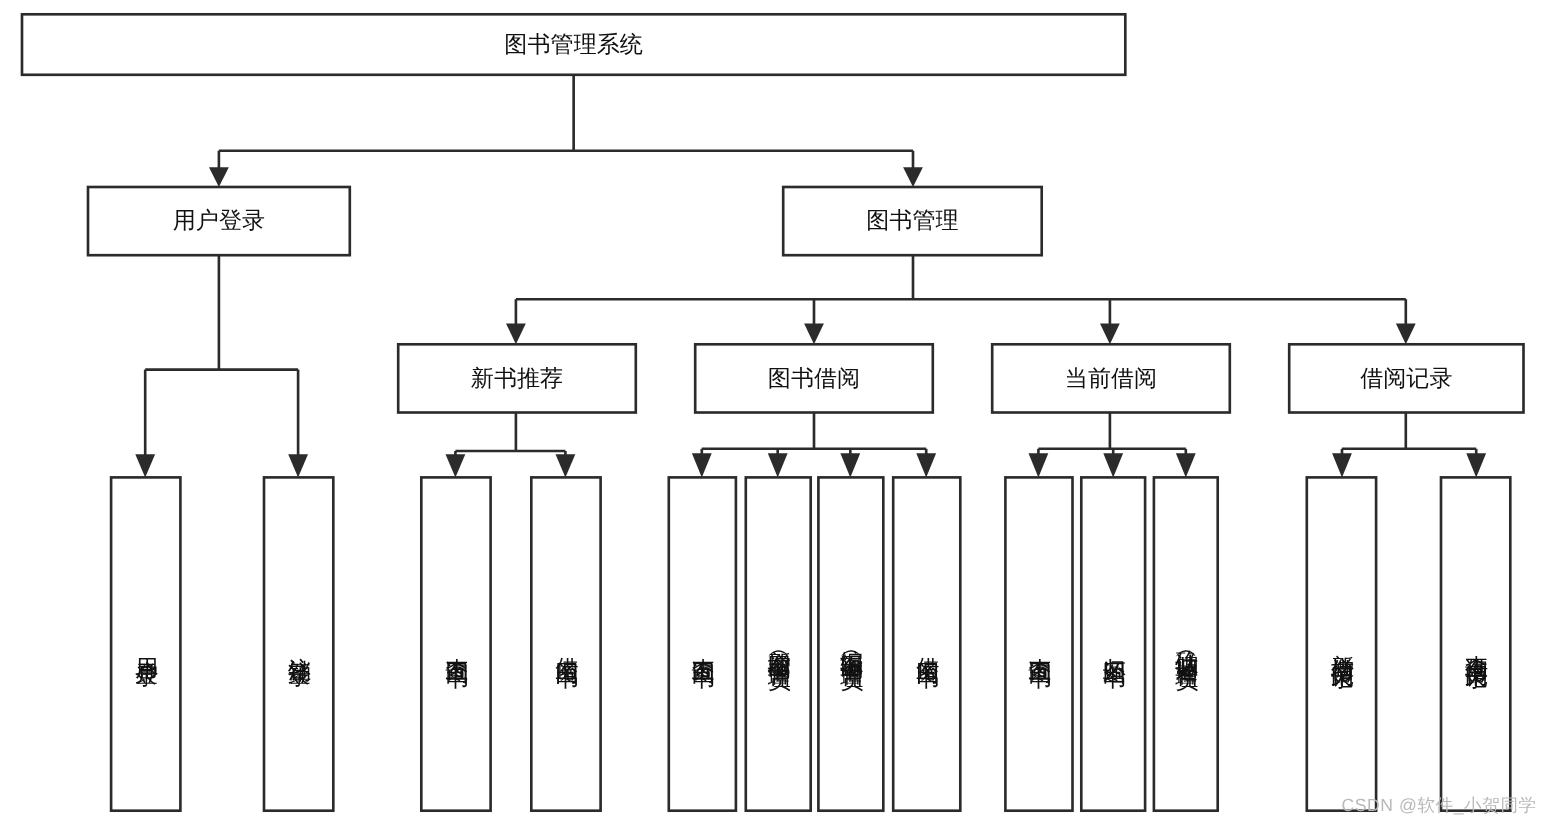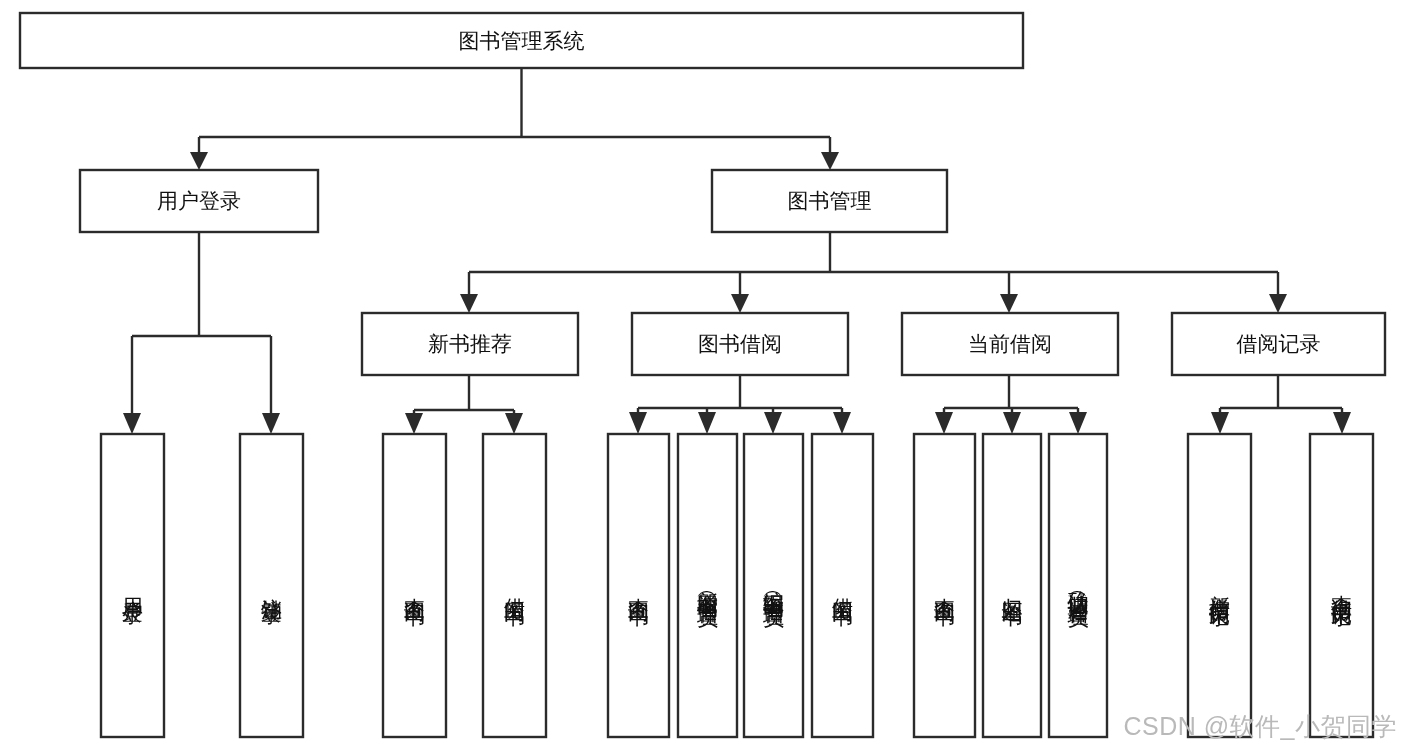--- a/index.html
+++ b/index.html
@@ -66,21 +66,21 @@
     justify-content: center;
     text-align: center;
     white-space: nowrap;
     pointer-events: none;
   }
   .watermark {
     position: absolute;
     right: 8px;
     bottom: 4px;
     font-family: "Liberation Sans", "DejaVu Sans", sans-serif;
-    font-size: 25px;
+    font-size: 16px;
     color: #b9b9b9;
     letter-spacing: 0.5px;
     white-space: nowrap;
   }
 </style>
 </head>
 <body>
 
 <div id="diagram-root">
 

